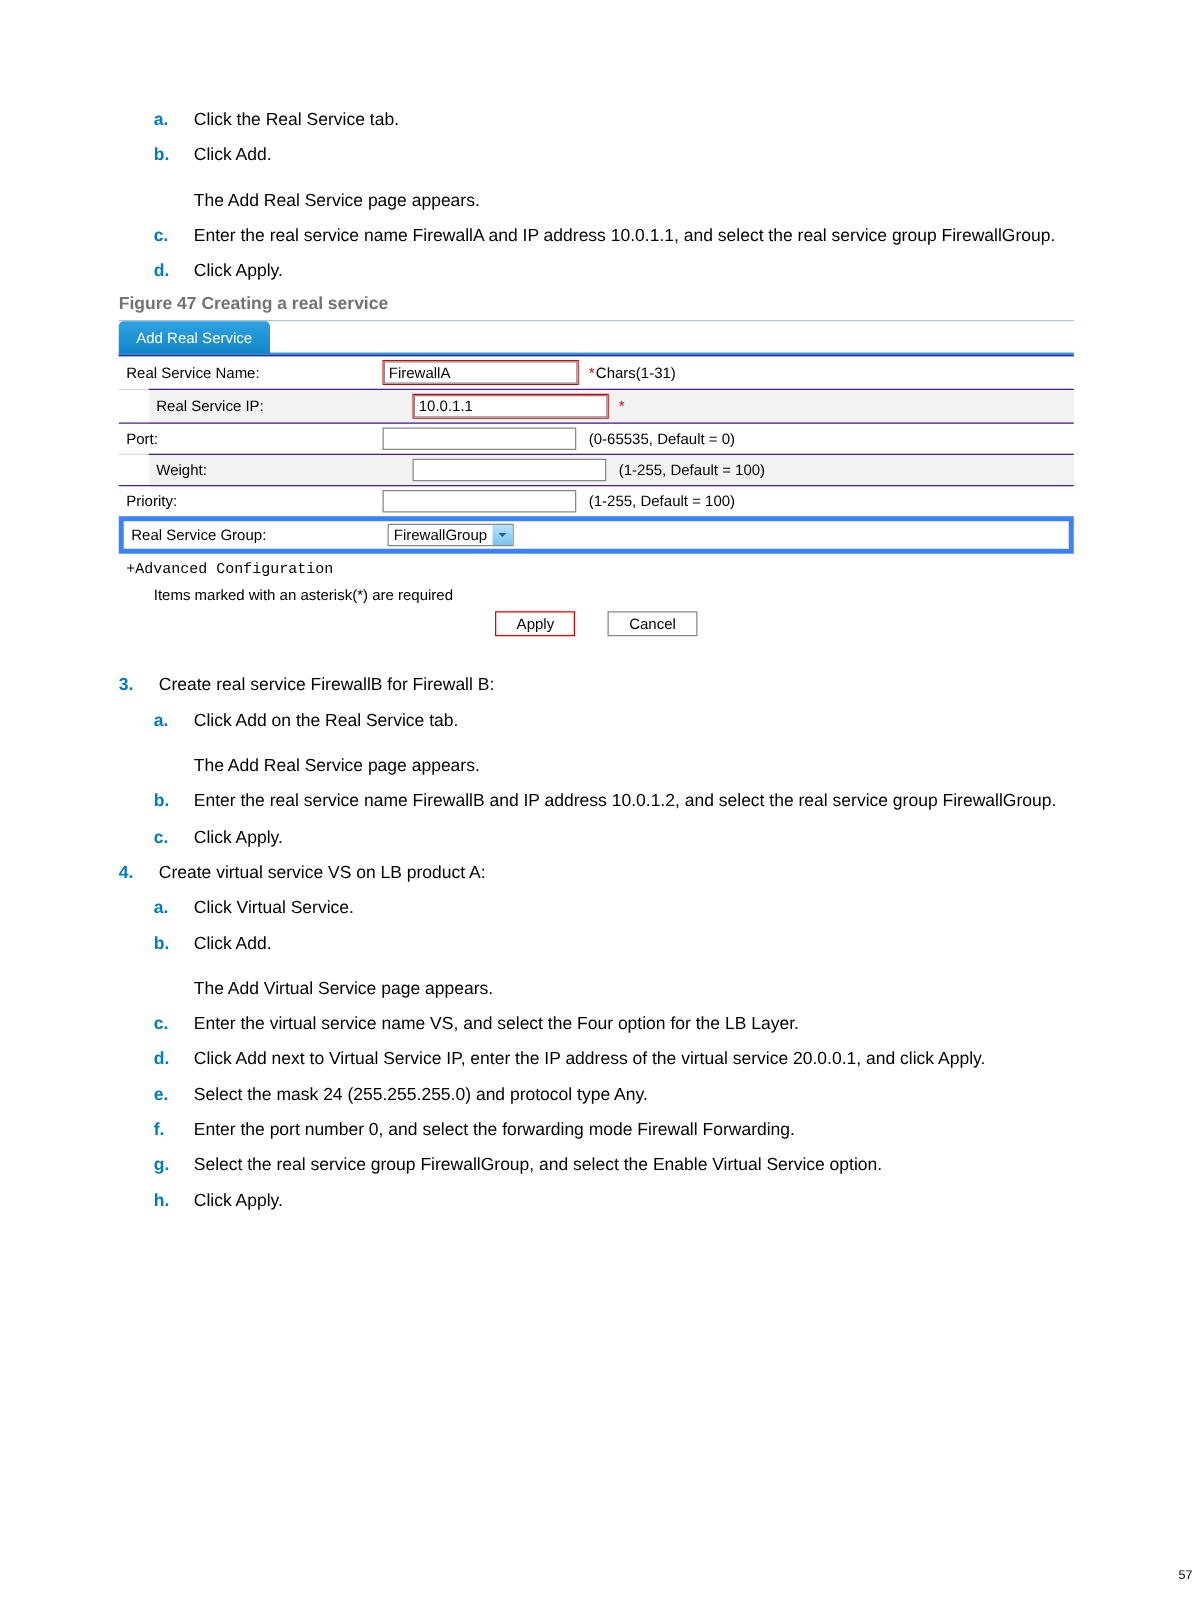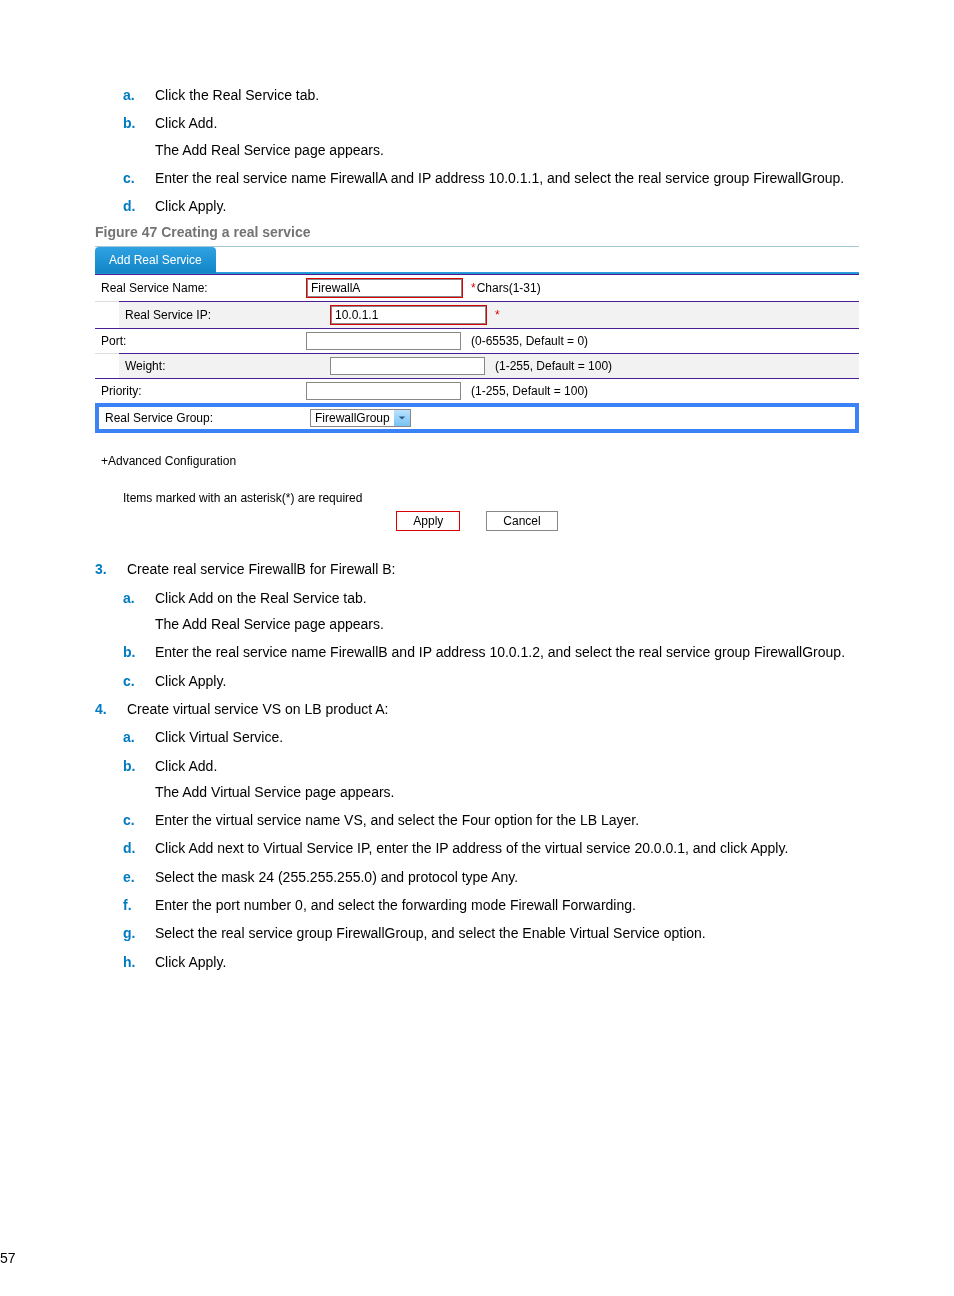--- a/index.html
+++ b/index.html
@@ -50,21 +50,21 @@
     color: #007ac2;
   }
   .bold { font-weight: normal; }
   .fig-caption {
     color: #737373;
     font-weight: bold;
     margin: 8px 0 6px 0;
     font-size: 14px;
   }
   .sub-line {
-    margin-top: 6px;
+    margin-top: 16px;
   }
 
   
   .app-shot {
     border-top: 1px solid #a5c7d8;
     margin-top: 6px;
     margin-bottom: 10px;
     font-family: Arial, sans-serif;
     font-size: 12px;
   }
@@ -132,21 +132,22 @@
   .select-sim .sel-btn {
     width: 16px;
     height: 16px;
     background: linear-gradient(#b9e2ff,#78c3f3);
     display: flex;
     align-items: center;
     justify-content: center;
   }
   .select-sim .sel-btn svg { width: 8px; height: 8px; }
   .adv-row {
-    padding: 21px 6px;
+    padding: 5px 6px;
+    font-family: Liberation Mono, monospace;
   }
   .note-line {
     font-size: 12px;
     padding: 2px 0 4px 0;
     margin-left: 28px;
   }
   .btn-row {
     display: flex;
     justify-content: center;
     gap: 26px;
@@ -158,22 +159,22 @@
     padding: 2px 16px;
     font-size: 12px;
     cursor: pointer;
   }
   .btn.red-border { border: 1px solid #d00; }
   .page-number {
     position: absolute;
     bottom: 30px;
     width: 100%;
     left: 0;
-    text-align: left;
-    font-size: 14px;
+    text-align: right;
+    font-size: 10px;
   }
   .red-outline-row {
     border: 4px solid #3b82f6;
     padding: 2px 6px;
     margin-top: -1px;
   }
   .red-wrap {
     border:1px solid #d00;
     display:inline-block;
   }

